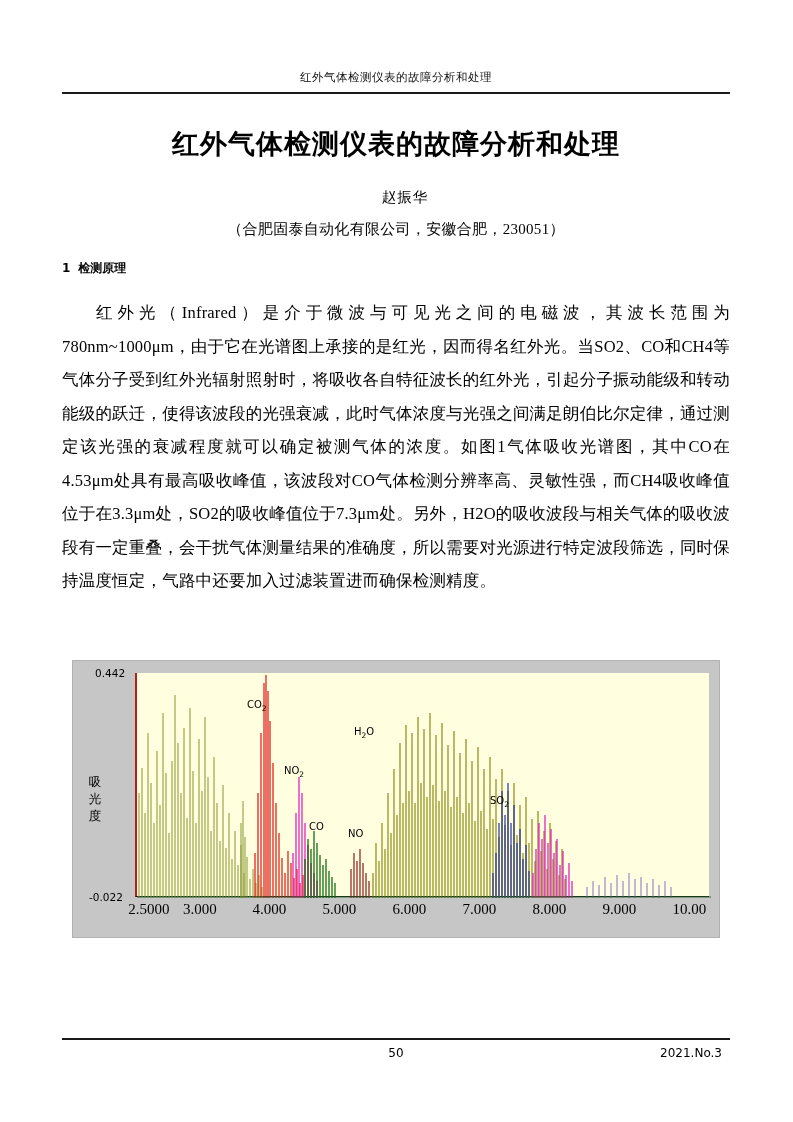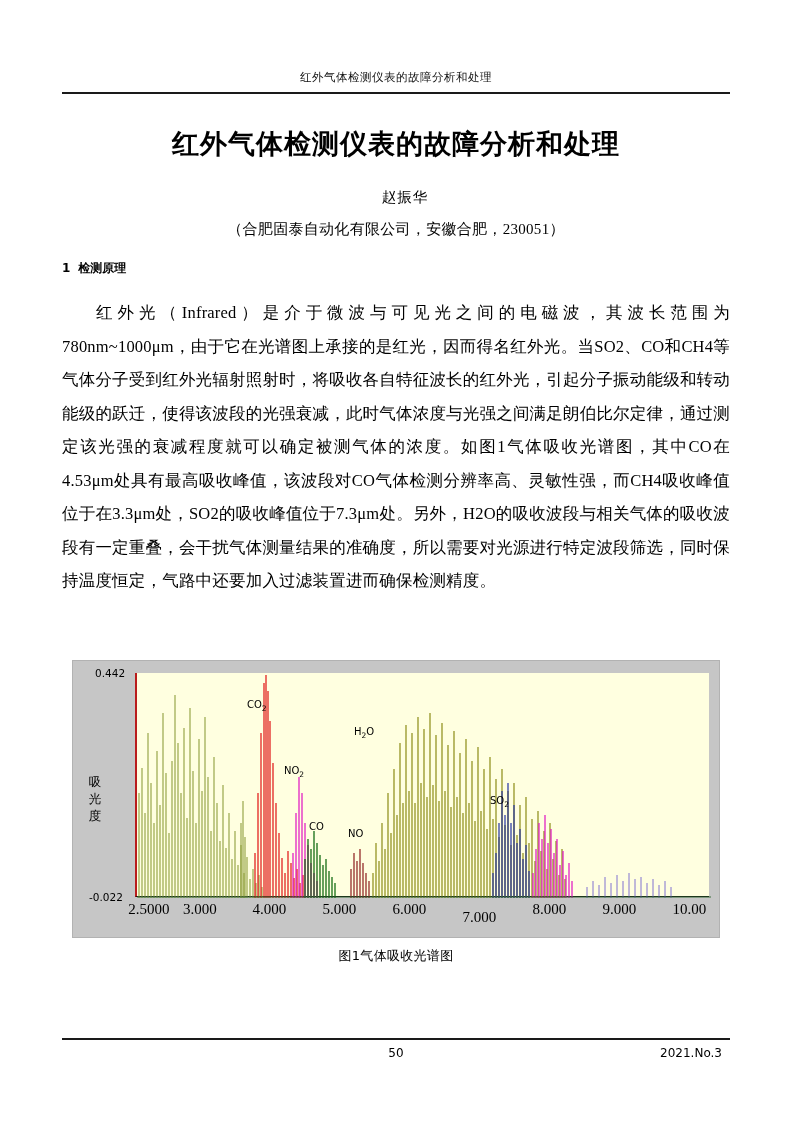--- a/index.html
+++ b/index.html
@@ -479,27 +479,26 @@
           <div class="gaslabel" style="left:217px; top:53px;">H<sub>2</sub>O</div>
           <div class="gaslabel" style="left:353px; top:122px;">SO<sub>2</sub></div>
         </div>
 
         <div class="xaxis">
           <span class="xtick" style="left:2.4%;">2.5000</span>
           <span class="xtick" style="left:11.3%;">3.000</span>
           <span class="xtick" style="left:23.4%;">4.000</span>
           <span class="xtick" style="left:35.6%;">5.000</span>
           <span class="xtick" style="left:47.8%;">6.000</span>
-          <span class="xtick" style="left:60.0%;margin-top:8px;">7.000</span>
+          <span class="xtick" style="left:60.0%;">7.000</span>
           <span class="xtick" style="left:72.2%;">8.000</span>
           <span class="xtick" style="left:84.4%;">9.000</span>
           <span class="xtick" style="left:96.6%;">10.00</span>
         </div>
       </div>
-      <div class="fig-caption">图1气体吸收光谱图</div>
     </div>
 
   </div>
 
   <div class="rule-bot"></div>
   <div class="footer">
     <span class="pageno">50</span>
     <span class="issue">2021.No.3</span>
   </div>
 </div>

